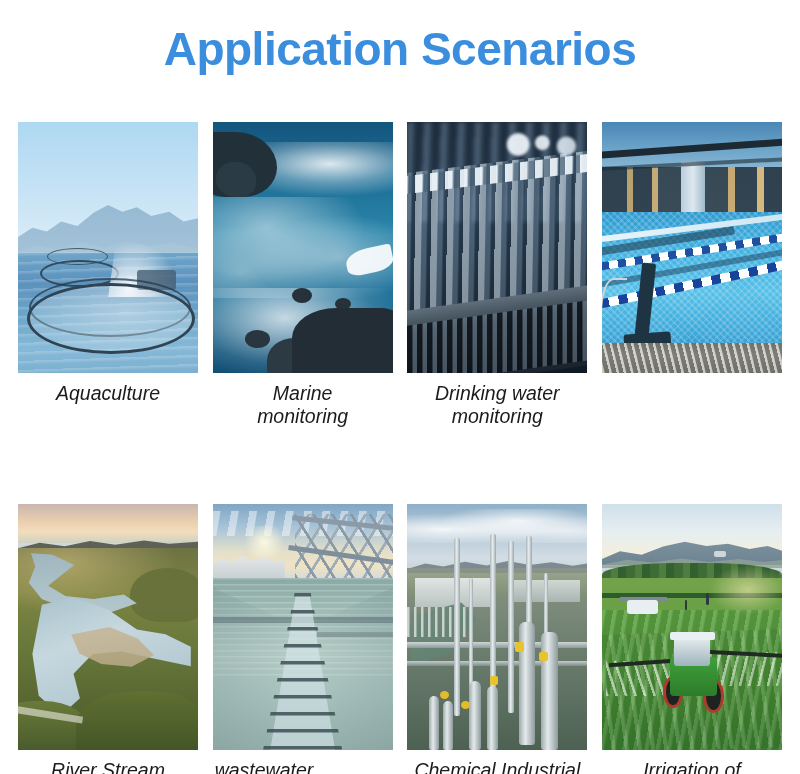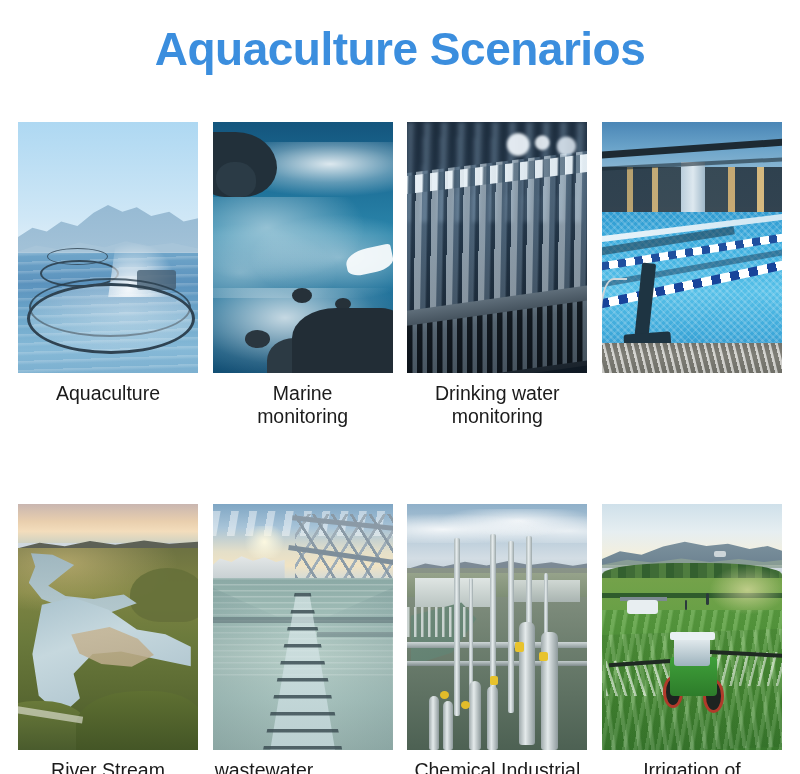--- a/index.html
+++ b/index.html
@@ -7,21 +7,21 @@
     width:800px;height:774px;background:#ffffff;
     font-family:"Liberation Sans", sans-serif;
     overflow:hidden;position:relative;
   }
   #page-title{
     position:absolute;top:24px;left:0;width:800px;text-align:center;
     font-size:46px;font-weight:bold;color:#3b8ede;letter-spacing:-0.5px;
     line-height:1.1;
   }
   .grid{position:absolute;top:122px;left:0;width:800px;}
-  .row{display:flex;justify-content:space-between;padding:0 18px;box-sizing:border-box;}
+  .row{display:flex;justify-content:space-between;padding:0 18px;box-sizing:border-box;font-style:italic;}
   .row2{margin-top:76px;}
   .cell{width:180px;display:flex;flex-direction:column;align-items:stretch;}
   .thumb{
     width:180px;height:251px;position:relative;overflow:hidden;
     background:#cfd8df;
   }
   .row2 .thumb{height:246px;}
   .caption{
     margin-top:9px;font-size:19.5px;color:#1b1b1b;line-height:1.18;
     text-align:center;font-weight:normal;
@@ -259,21 +259,21 @@
   .ir-spray-l{top:64%;left:2%;width:38%;height:14%;background:repeating-linear-gradient(72deg,rgba(255,255,255,.55) 0 2px,rgba(255,255,255,0) 3px 9px);}
   .ir-spray-r{top:60%;left:60%;width:42%;height:14%;background:repeating-linear-gradient(104deg,rgba(255,255,255,.5) 0 2px,rgba(255,255,255,0) 3px 9px);}
   .ir-drone{top:39%;left:14%;width:17%;height:5.6%;background:#e8eef1;border-radius:3px;}
   .ir-drone-arm{top:38%;left:10%;width:26%;height:1.4%;background:#7d8a92;}
   .ir-drone2{top:19%;left:62%;width:7%;height:2.4%;background:#cdd6da;border-radius:2px;}
   .ir-person{position:absolute;background:#2b3a3c;border-radius:2px;}
 </style>
 </head>
 <body>
 
-<div id="page-title">Aquaculture Scenarios</div>
+<div id="page-title">Application Scenarios</div>
 
 <div class="grid">
 
   <div class="row">
 
     <div class="cell">
       <div class="thumb">
         <div class="lyr aq-sky"></div>
         <div class="lyr aq-mtn"></div>
         <div class="lyr aq-mtn2"></div>

